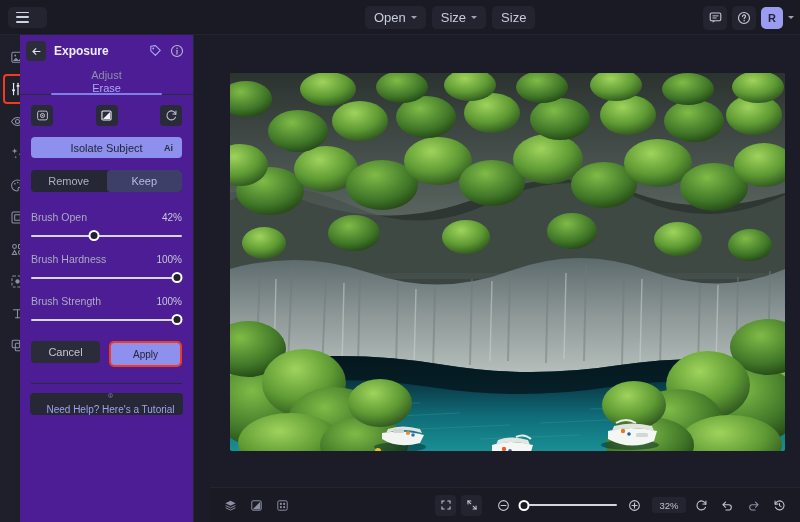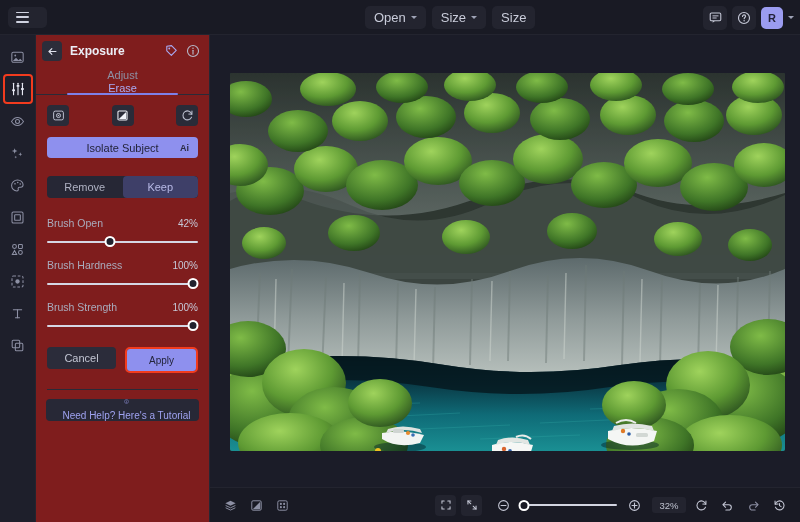--- a/index.html
+++ b/index.html
@@ -77,22 +77,22 @@
   .rail-item {
     width: 26px; height: 26px; border-radius: 5px;
     display: flex; align-items: center; justify-content: center;
     cursor: pointer; position: relative;
   }
   .rail-item.sel { outline: 2px solid #f23b1e; outline-offset: 0px; border-radius: 2px; }
   .rail-item svg { display: block; }
 
   
   #panel {
-    position: absolute; left: 36px; top: 35px; width: 174px; height: 487px;
-    background: #7f1d1d;
+    position: absolute; left: 20px; top: 35px; width: 174px; height: 487px;
+    background: #4c1d95;
     border-right: 1px solid #262733;
   }
   .panel-head {
     height: 32px; display: flex; align-items: center; padding: 0 8px 0 6px;
   }
   .backbtn {
     width: 20px; height: 20px; border-radius: 4px; background: #2c2d3a;
     display: flex; align-items: center; justify-content: center; cursor: pointer;
   }
   .panel-title { font-size: 12px; font-weight: bold; color: #eceef6; margin-left: 8px; flex: 1; }
@@ -118,21 +118,21 @@
   .tool-row { display: flex; justify-content: space-between; margin-bottom: 11px; }
   .tool-btn {
     width: 22px; height: 21px; border-radius: 4px; background: #2a2b38;
     display: flex; align-items: center; justify-content: center; cursor: pointer;
   }
   .tool-btn.on { background: #2a2b38; }
 
   .isolate {
     height: 21px; background: #8e90ee; border-radius: 4px;
     display: flex; align-items: center; justify-content: center; position: relative;
-    cursor: pointer; margin-bottom: 18px;
+    cursor: pointer; margin-bottom: 12px;
   }
   .isolate-label { font-size: 11px; color: #23243a; font-weight: 500; }
   .isolate-ai { position: absolute; right: 9px; font-size: 9px; color: #2c2d45; font-weight: bold; }
 
   .segbar { display: flex; height: 22px; border-radius: 4px; overflow: hidden; margin-bottom: 19px; background: #262735; }
   .seg {
     flex: 1; display: flex; align-items: center; justify-content: center;
     font-size: 11px; color: #aeb1c2; cursor: pointer;
   }
   .seg.active { background: #3e3f68; color: #b7b9e6; border-radius: 4px; }

